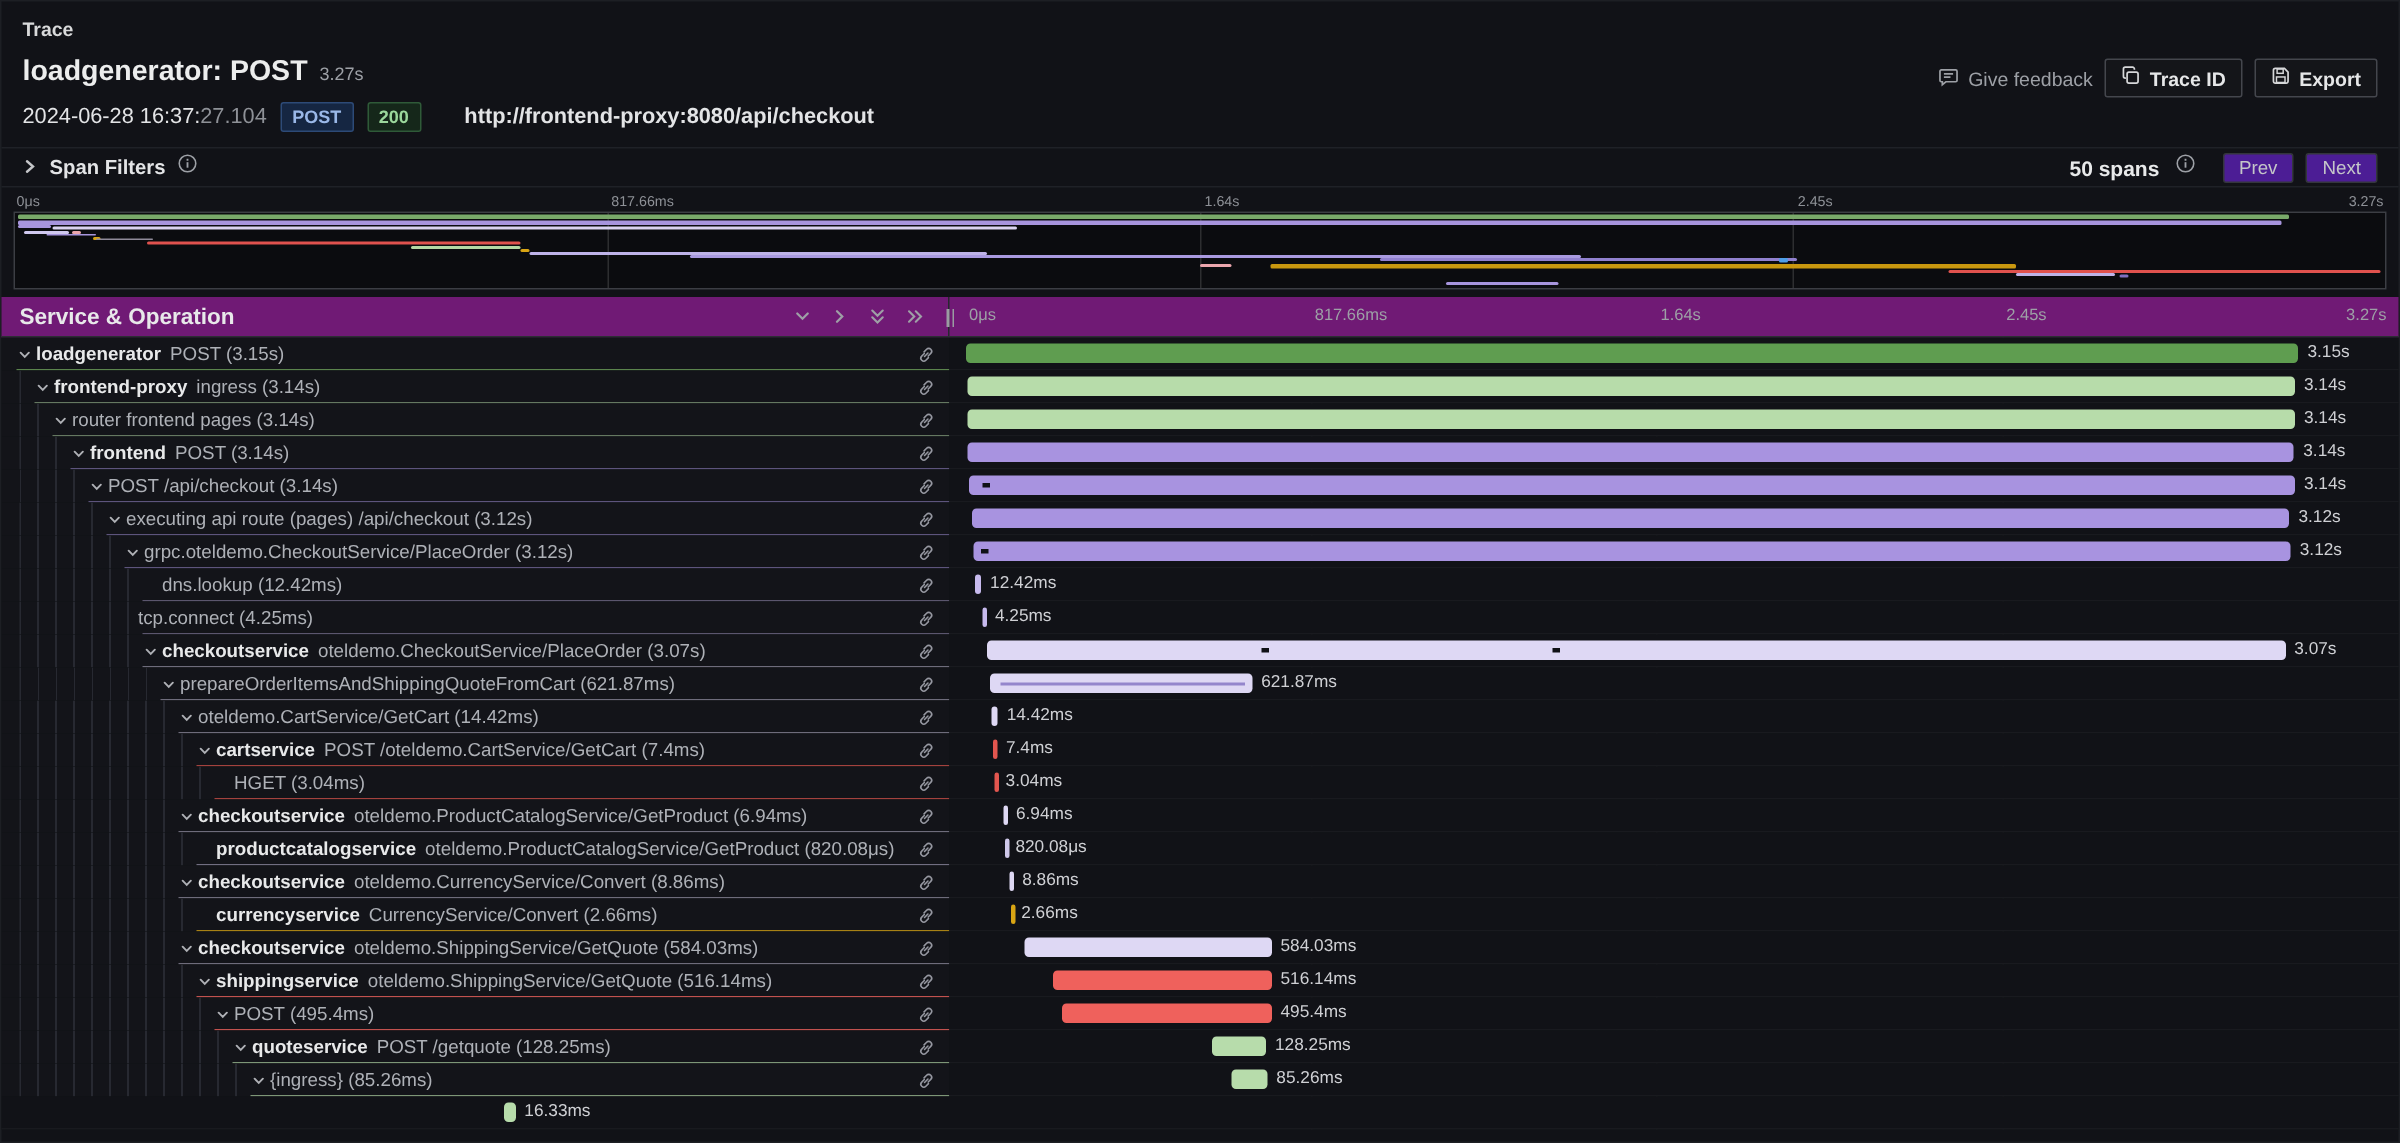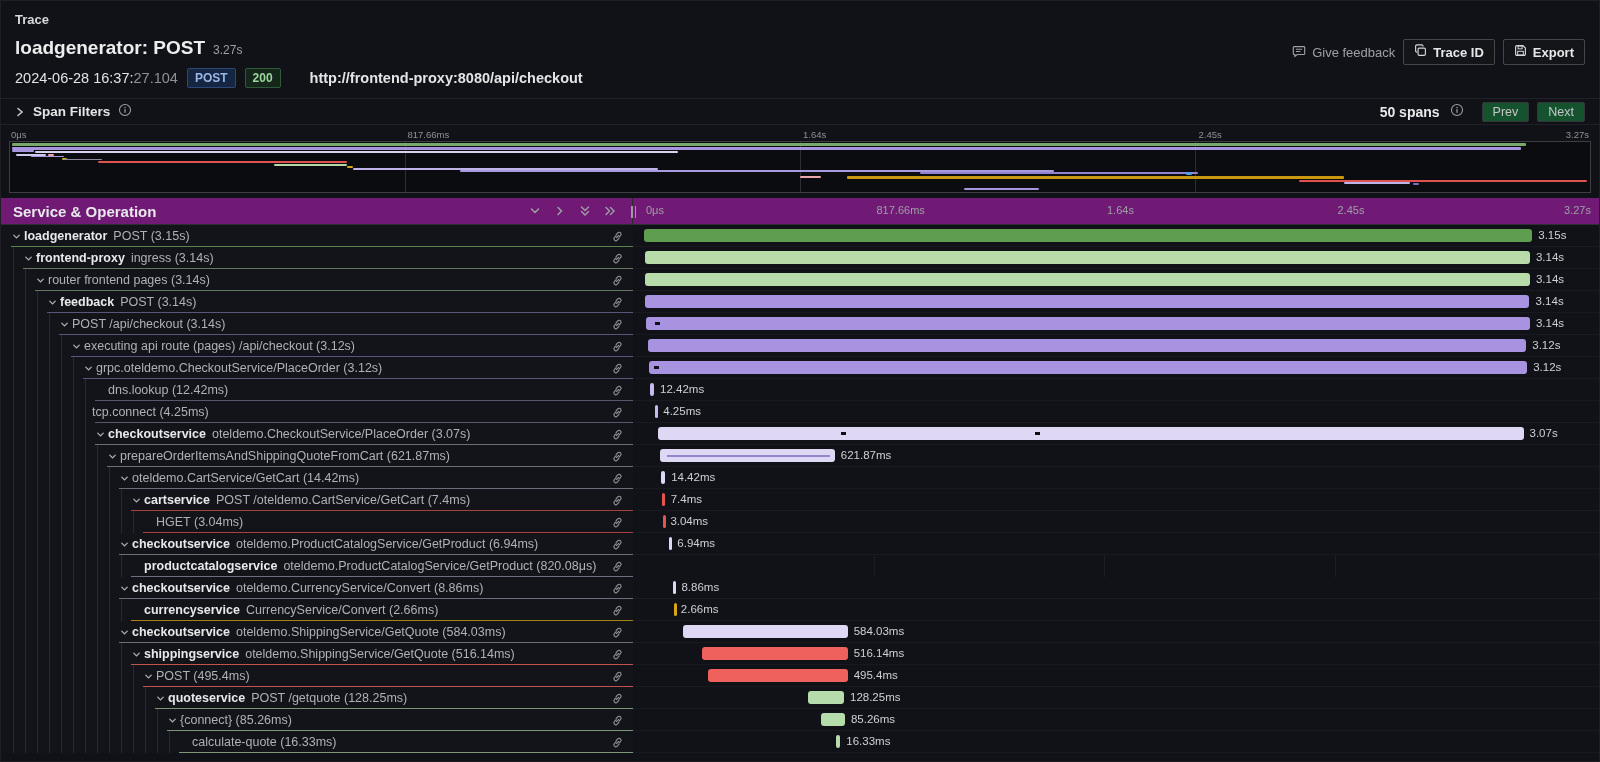--- a/index.html
+++ b/index.html
@@ -27,21 +27,21 @@
   .btn { display:flex; align-items:center; gap:6px; background:#141519; border:1px solid #44464d;
          border-radius:2px; color:#e6e7e8; font-size:13px; font-weight:700; padding:4px 10px; cursor:pointer; }
 
   
   .filters { height:27px; margin-top:4px; border-top:1px solid #1f2127; border-bottom:1px solid #1f2127;
              display:flex; align-items:center; padding:0 14px; }
   .filters-left { display:flex; align-items:center; gap:8px; }
   .filters-title { font-size:13.5px; font-weight:700; color:#e3e4e6; }
   .filters-right { margin-left:auto; display:flex; align-items:center; gap:8px; }
   .span-count { font-size:14px; font-weight:700; color:#e8e9ea; margin-right:2px; }
-  .btn-small { background:#14532d; border:1px solid #34363c; border-radius:2px; color:#c5c6c9;
+  .btn-small { background:#4c1d95; border:1px solid #34363c; border-radius:2px; color:#c5c6c9;
                font-size:12.5px; padding:2px 10px; cursor:pointer; }
 
   
   .mini { margin:4px 8px 5px; }
   .mini-labels { position:relative; height:12px; font-size:9.5px; color:#8e9197; }
   .mini-labels span { position:absolute; top:0; }
   .mini-chart { position:relative; height:52px; border:1px solid #3c3e44; background:#0b0c0f; overflow:hidden; cursor:crosshair; }
   .mini-grid { position:absolute; top:0; bottom:0; width:1px; background:rgba(255,255,255,.14); }
   .mini-seg { position:absolute; border-radius:1px; }
 
@@ -306,21 +306,21 @@
           </div>
         </div>
         <div class="row">
           <div class="name" style="padding-left: 46px;">
             <div class="guides" style="width: 25px;"></div>
             <span class="caret">
               <svg width="11" height="11" viewBox="0 0 12 12">
                 <path d="M3 4.5L6 7.5 9 4.5" fill="none" stroke="#aeb0b5" stroke-width="1.4" stroke-linecap="round"></path>
               </svg>
             </span>
-            <span class="svc">feedback</span>
+            <span class="svc">frontend</span>
             <span class="op">POST (3.14s)</span>
             <span class="row-link">
               <svg width="13" height="13" viewBox="0 0 16 16">
                 <path d="M6.6 9.4l2.8-2.8M9.6 9l2.1-2.1a2.4 2.4 0 1 0-3.4-3.4L6.2 5.6M6.4 7L4.3 9.1a2.4 2.4 0 1 0 3.4 3.4L9.8 10.4" fill="none" stroke="#9597a0" stroke-width="1.3" stroke-linecap="round"></path>
               </svg>
             </span>
             <div class="rowline" style="left: 46px; background: rgba(168, 147, 224, 0.5);"></div>
           </div>
           <div class="tl">
             <div class="track">
@@ -588,20 +588,26 @@
             <span class="caret"></span>
             <span class="svc">productcatalogservice</span>
             <span class="op">oteldemo.ProductCatalogService/GetProduct (820.08μs)</span>
             <span class="row-link">
               <svg width="13" height="13" viewBox="0 0 16 16">
                 <path d="M6.6 9.4l2.8-2.8M9.6 9l2.1-2.1a2.4 2.4 0 1 0-3.4-3.4L6.2 5.6M6.4 7L4.3 9.1a2.4 2.4 0 1 0 3.4 3.4L9.8 10.4" fill="none" stroke="#9597a0" stroke-width="1.3" stroke-linecap="round"></path>
               </svg>
             </span>
             <div class="rowline" style="left: 130px; background: rgba(207, 200, 234, 0.5);"></div>
           </div>
+          <div class="tl">
+            <div class="track">
+              <div class="bar" style="left: 2.95%; width: max(0.08%, 3px); background: rgb(207, 200, 234);"></div>
+              <span class="durlabel" style="left: calc(3.03% + 6px);">820.08μs</span>
+            </div>
+          </div>
         </div>
         <div class="row">
           <div class="name" style="padding-left: 118px;">
             <div class="guides" style="width: 97px;"></div>
             <span class="caret">
               <svg width="11" height="11" viewBox="0 0 12 12">
                 <path d="M3 4.5L6 7.5 9 4.5" fill="none" stroke="#aeb0b5" stroke-width="1.4" stroke-linecap="round"></path>
               </svg>
             </span>
             <span class="svc">checkoutservice</span>
@@ -736,47 +742,36 @@
           </div>
         </div>
         <div class="row">
           <div class="name" style="padding-left: 166px;">
             <div class="guides" style="width: 145px;"></div>
             <span class="caret">
               <svg width="11" height="11" viewBox="0 0 12 12">
                 <path d="M3 4.5L6 7.5 9 4.5" fill="none" stroke="#aeb0b5" stroke-width="1.4" stroke-linecap="round"></path>
               </svg>
             </span>
-            <span class="op only">{connect} (85.26ms)</span>
+            <span class="op only">{ingress} (85.26ms)</span>
             <span class="row-link">
               <svg width="13" height="13" viewBox="0 0 16 16">
                 <path d="M6.6 9.4l2.8-2.8M9.6 9l2.1-2.1a2.4 2.4 0 1 0-3.4-3.4L6.2 5.6M6.4 7L4.3 9.1a2.4 2.4 0 1 0 3.4 3.4L9.8 10.4" fill="none" stroke="#9597a0" stroke-width="1.3" stroke-linecap="round"></path>
               </svg>
             </span>
             <div class="rowline" style="left: 166px; background: rgba(183, 220, 171, 0.65);"></div>
           </div>
           <div class="tl">
             <div class="track">
               <div class="bar" style="left: 19.3%; width: max(2.6%, 3px); background: rgb(183, 220, 171);"></div>
               <span class="durlabel" style="left: calc(21.9% + 6px);">85.26ms</span>
             </div>
           </div>
         </div>
         <div class="row">
-          <div class="name" style="padding-left: 178px;">
-            <div class="guides" style="width: 157px;"></div>
-            <span class="caret"></span>
-            <span class="op only">calculate-quote (16.33ms)</span>
-            <span class="row-link">
-              <svg width="13" height="13" viewBox="0 0 16 16">
-                <path d="M6.6 9.4l2.8-2.8M9.6 9l2.1-2.1a2.4 2.4 0 1 0-3.4-3.4L6.2 5.6M6.4 7L4.3 9.1a2.4 2.4 0 1 0 3.4 3.4L9.8 10.4" fill="none" stroke="#9597a0" stroke-width="1.3" stroke-linecap="round"></path>
-              </svg>
-            </span>
-            <div class="rowline" style="left: 178px; background: rgba(183, 220, 171, 0.65);"></div>
-          </div>
           <div class="tl">
             <div class="track">
               <div class="bar" style="left: 20.9%; width: max(0.5%, 3px); background: rgb(183, 220, 171);"></div>
               <span class="durlabel" style="left: calc(21.4% + 6px);">16.33ms</span>
             </div>
           </div>
         </div>
       </div>
   </div>
 

